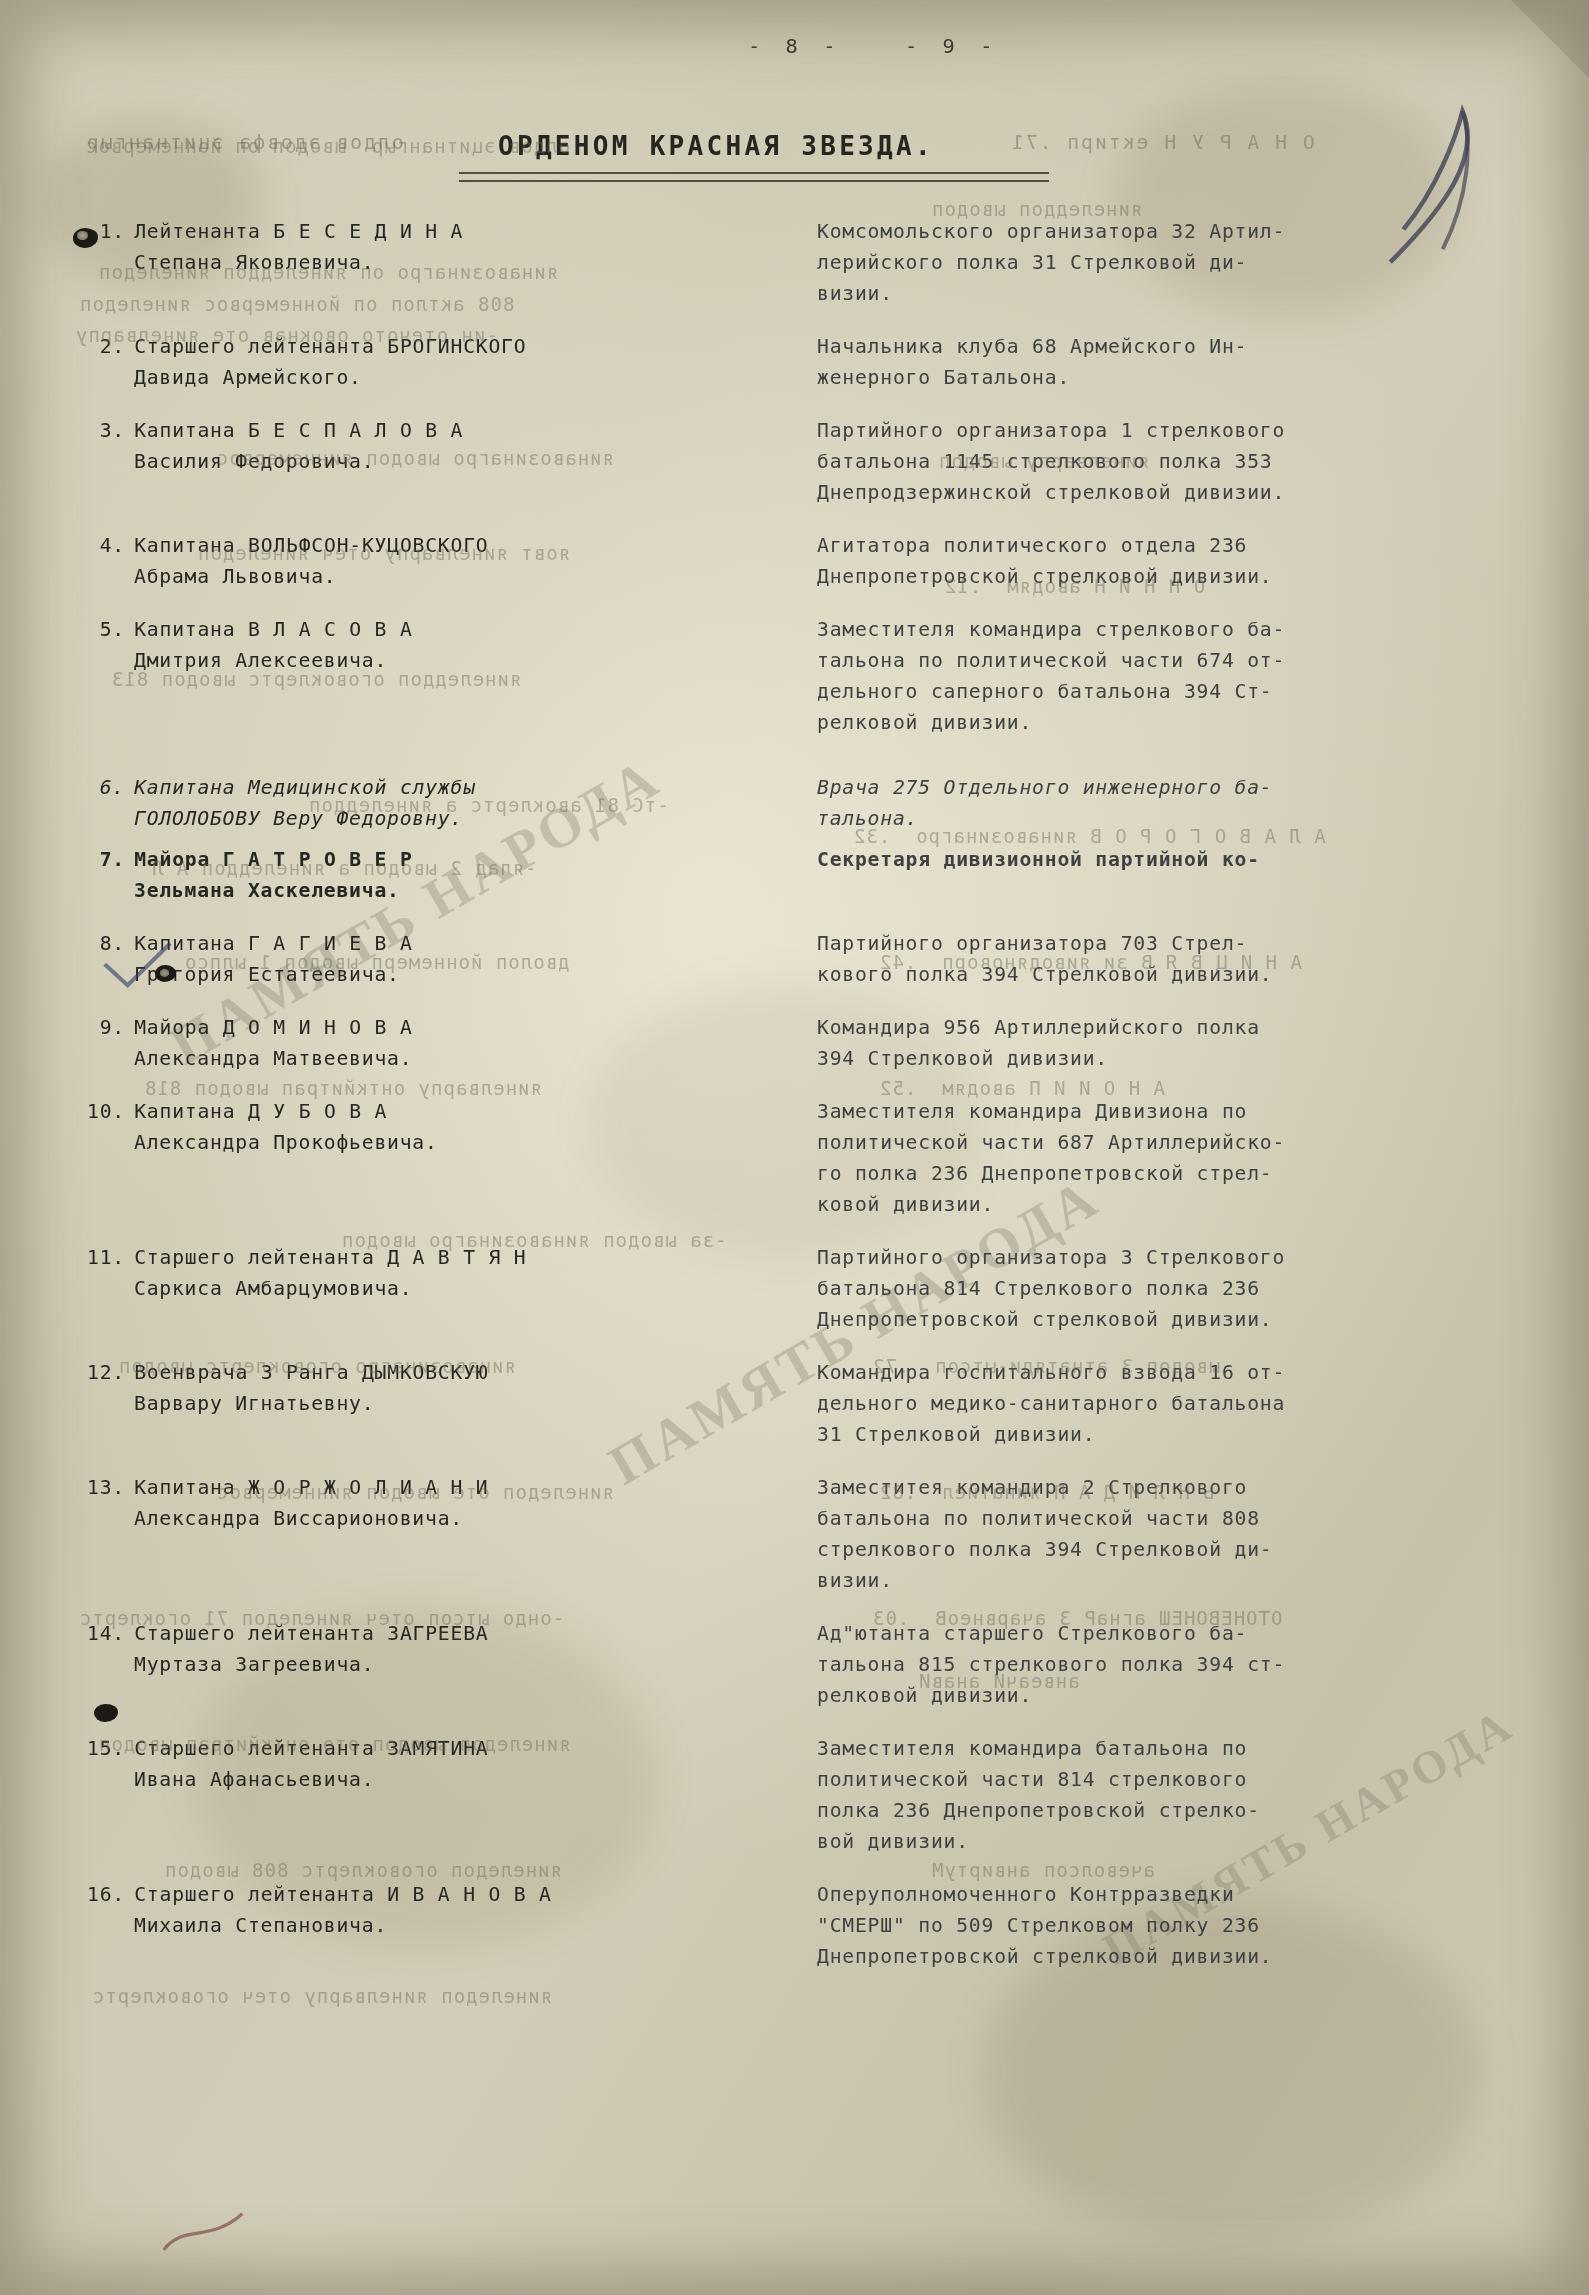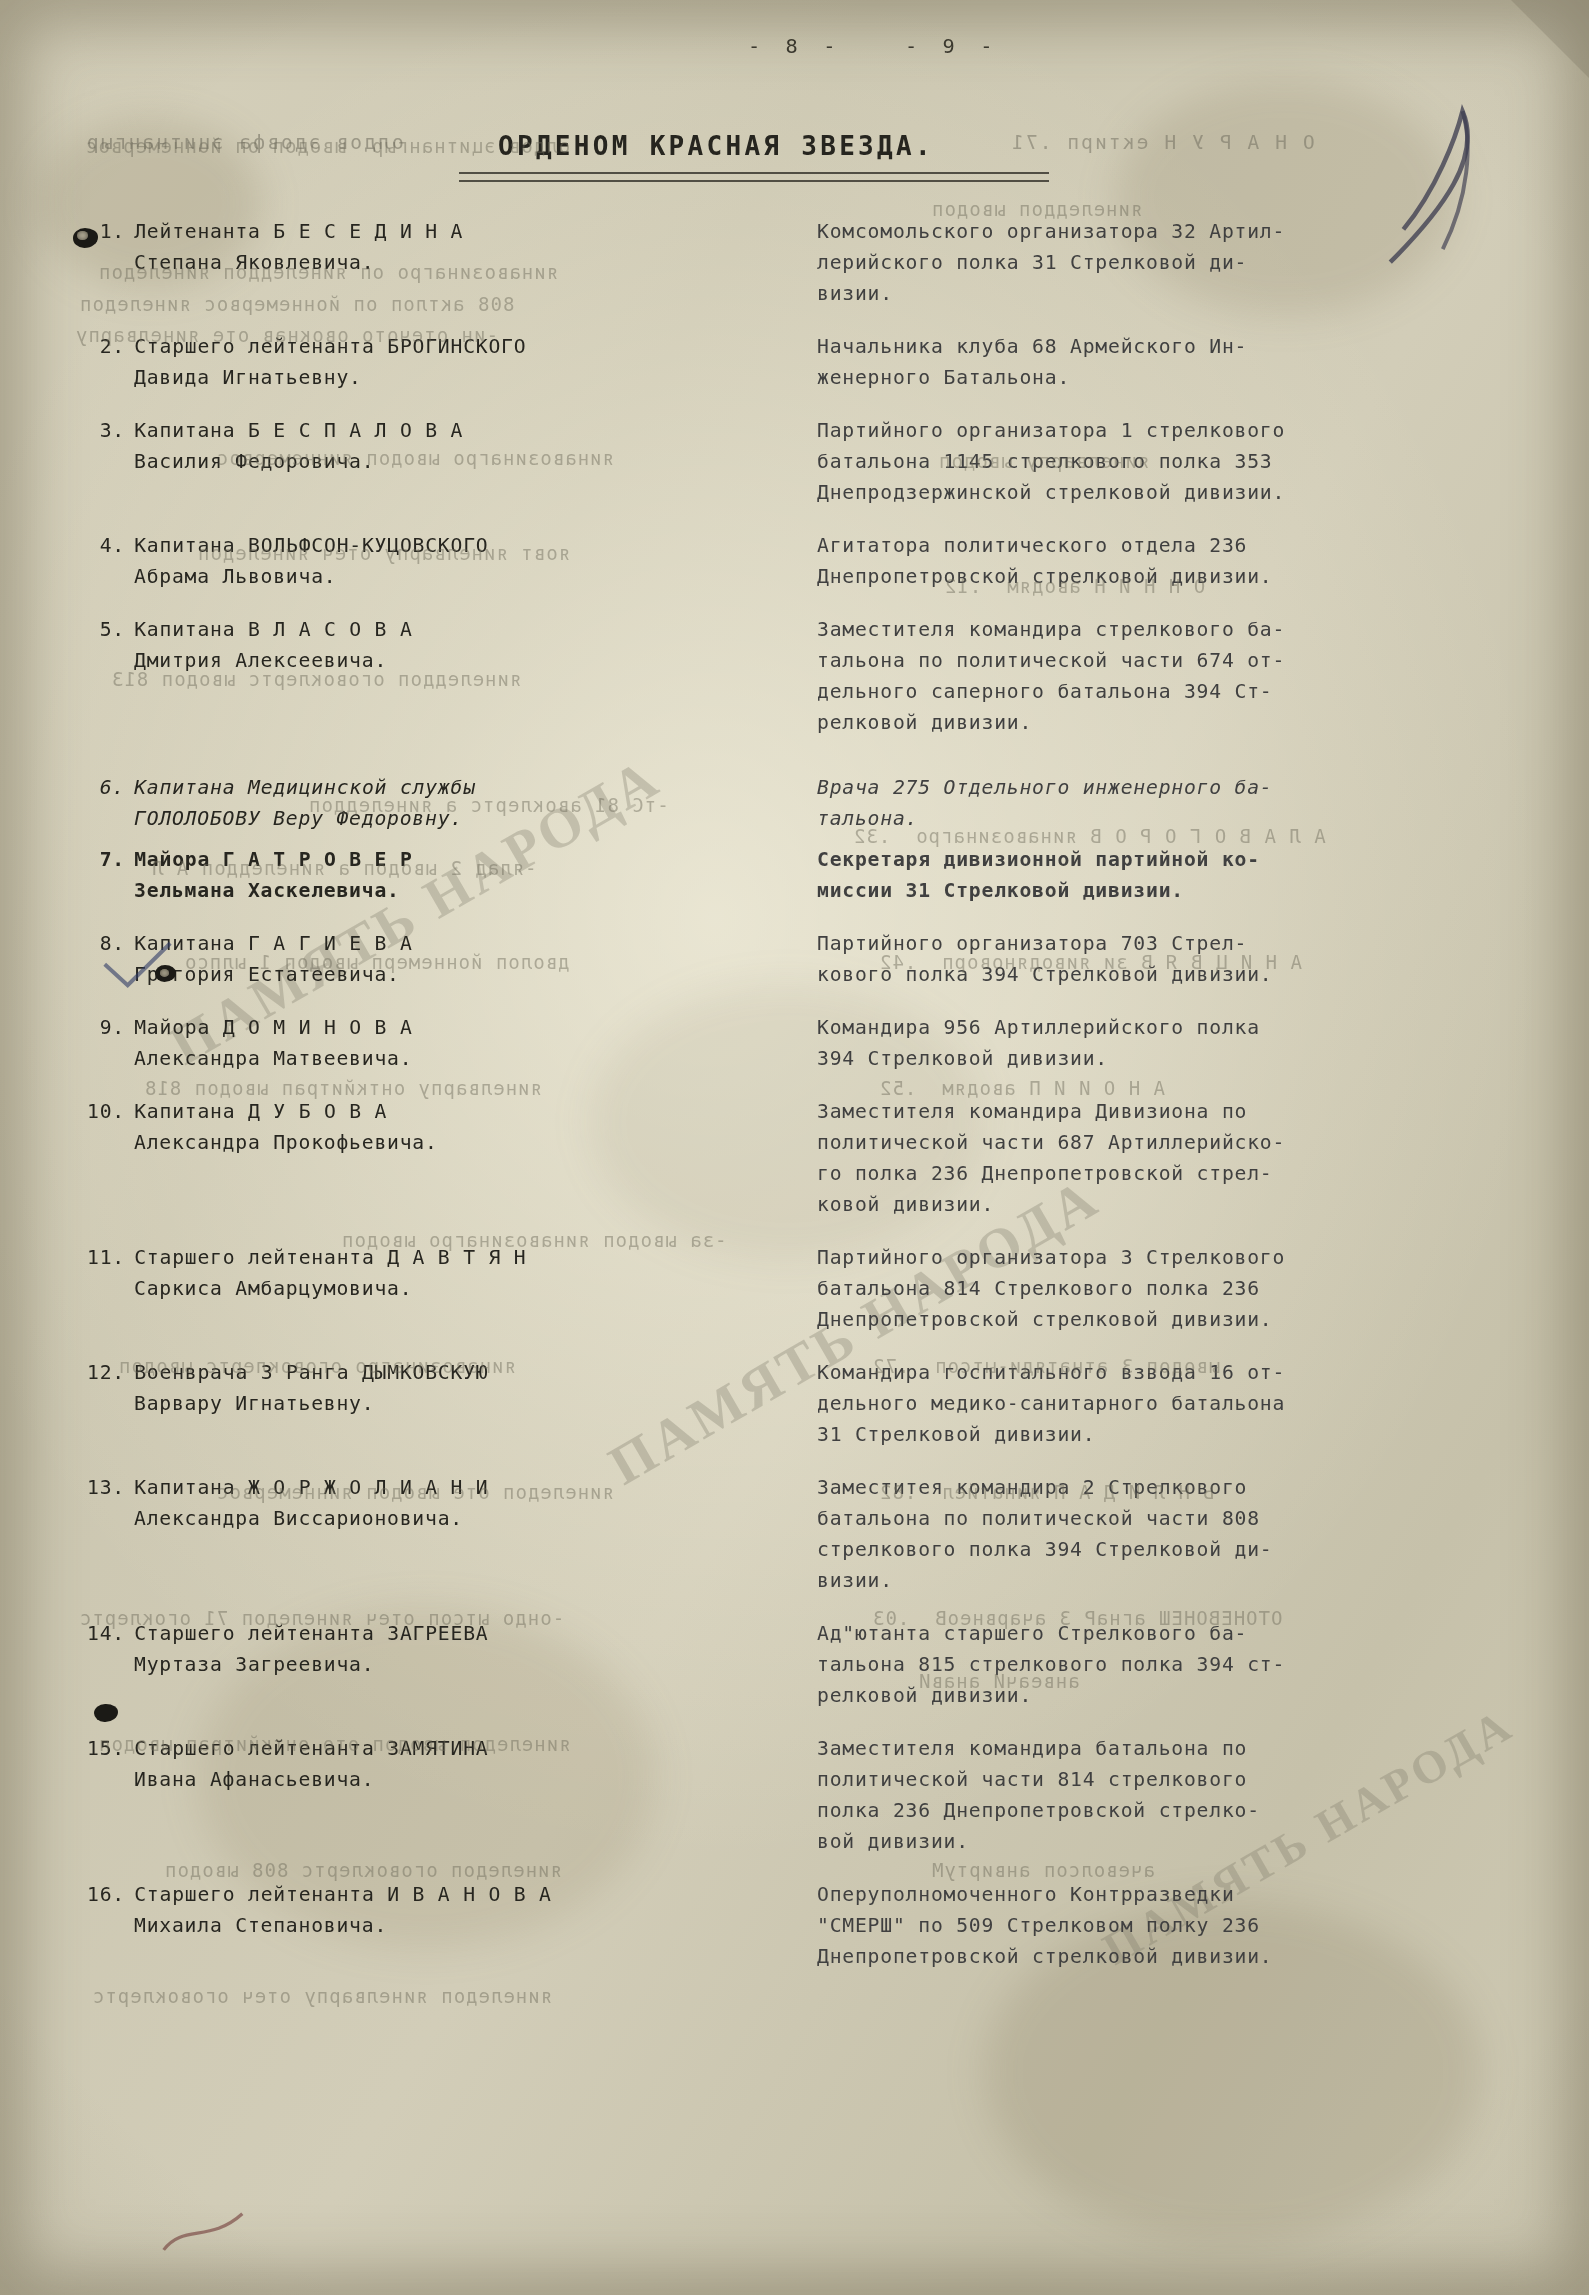--- a/index.html
+++ b/index.html
@@ -227,21 +227,21 @@
           </div>
           <div class="col-right">
             <div class="rln">Комсомольского организатора 32 Артил-</div>
             <div class="rln">лерийского полка 31 Стрелковой ди-</div>
             <div class="rln">визии.</div>
           </div>
         </div>
         <div class="entry" style="height: 84px; top: 0px;">
           <div class="col-left">
             <div class="ln"><span class="num">2.</span><span>Старшего лейтенанта БРОГИНСКОГО</span></div>
-            <div class="ln ind">Давида Игнатьевну.</div>
+            <div class="ln ind">Давида Армейского.</div>
           </div>
           <div class="col-right">
             <div class="rln">Начальника клуба 68 Армейского Ин-</div>
             <div class="rln">женерного Батальона.</div>
           </div>
         </div>
         <div class="entry" style="height: 115px; top: 0px;">
           <div class="col-left">
             <div class="ln"><span class="num">3.</span><span>Капитана Б Е С П А Л О В А</span></div>
             <div class="ln ind">Василия Федоровича.</div>
@@ -284,21 +284,20 @@
             <div class="rln">тальона.</div>
           </div>
         </div>
         <div class="entry" style="height: 84px; top: 0px; font-weight: bold;">
           <div class="col-left">
             <div class="ln"><span class="num">7.</span><span>Майора Г А Т Р О В Е Р</span></div>
             <div class="ln ind">Зельмана Хаскелевича.</div>
           </div>
           <div class="col-right">
             <div class="rln">Секретаря дивизионной партийной ко-</div>
-            <div class="rln">миссии 31 Стрелковой дивизии.</div>
           </div>
         </div>
         <div class="entry" style="height: 84px; top: 0px;">
           <div class="col-left">
             <div class="ln"><span class="num">8.</span><span>Капитана Г А Г И Е В А</span></div>
             <div class="ln ind">Григория Естатеевича.</div>
           </div>
           <div class="col-right">
             <div class="rln">Партийного организатора 703 Стрел-</div>
             <div class="rln">кового полка 394 Стрелковой дивизии.</div>

